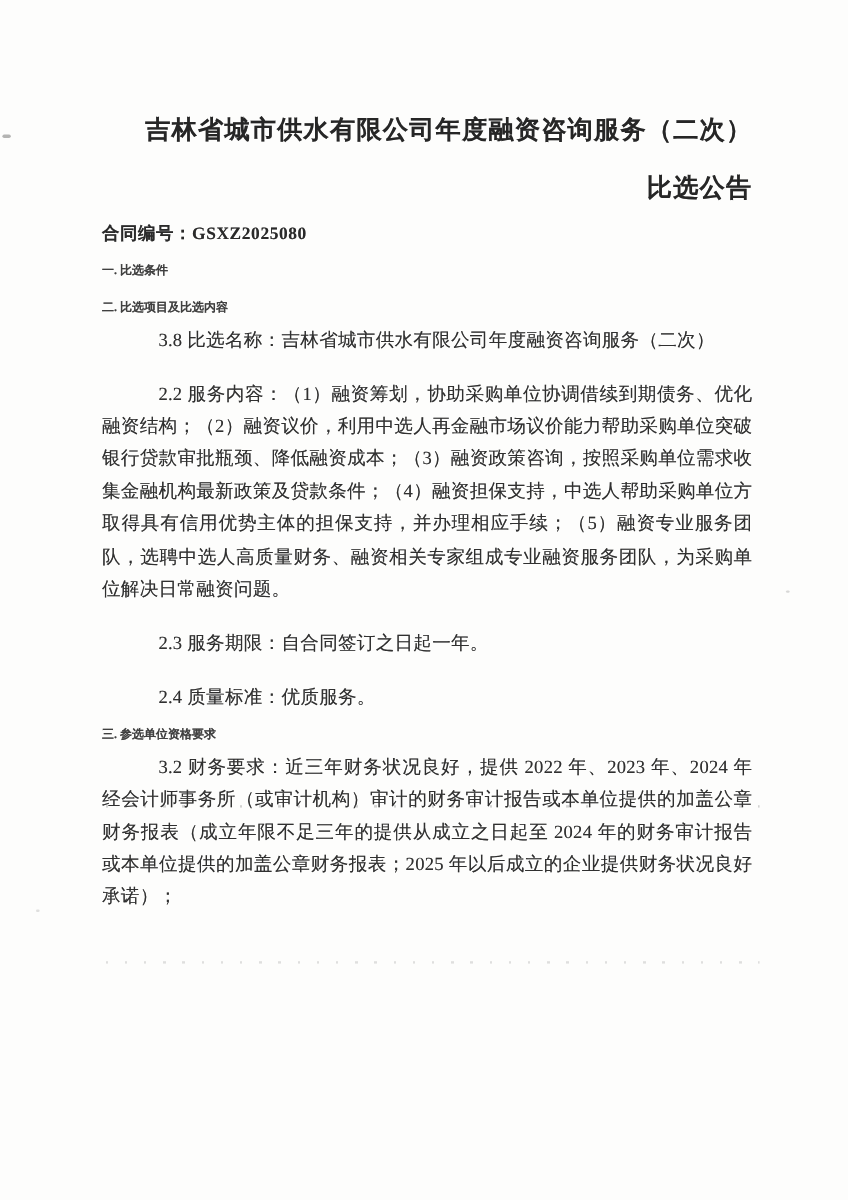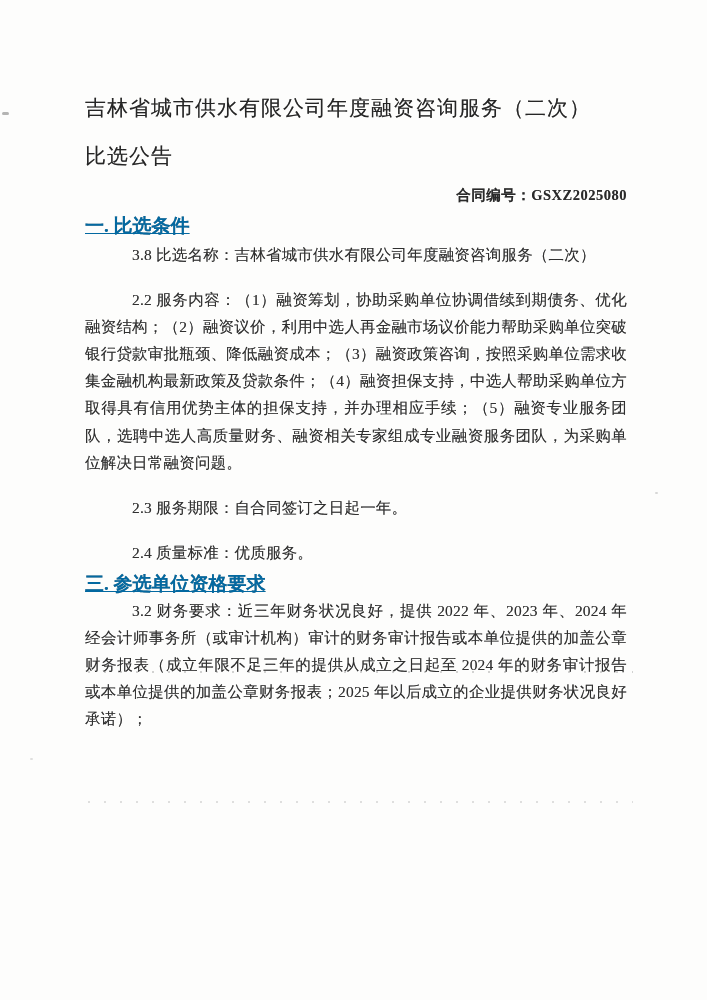--- a/index.html
+++ b/index.html
@@ -20,41 +20,40 @@
   }
   .content {
     position: absolute;
     left: 85px;
     top: 84px;
     width: 542px;
   }
   .doc-title {
     font-size: 21px;
     line-height: 48px;
-    font-weight: 400;
-    text-align: left;
+    font-weight: 700;
+    text-align: right;
     letter-spacing: 1px;
     color: #262626;
   }
   .contract {
     font-size: 14.5px;
     line-height: 26px;
     font-weight: 700;
-    text-align: right;
+    text-align: left;
     letter-spacing: 0.5px;
     color: #2a2a2a;
     margin-top: 2px;
   }
   .sec-heading {
-    font-size: 19px;
+    font-size: 10px;
     line-height: 27px;
     font-weight: 700;
-    color: #0369a1;
+    color: #404040;
     margin-top: 4px;
-    text-decoration: underline;
   }
   .para {
     margin: 0;
     padding: 0;
     font-size: 15.5px;
     line-height: 27.1px;
     text-indent: 47px;
     text-align: justify;
     text-justify: inter-ideograph;
     letter-spacing: 0.2px;
@@ -90,20 +89,21 @@
       <div>比选公告</div>
     </div>
 
     <div class="contract">合同编号：GSXZ2025080</div>
 
     <div class="sec">
       <div class="sec-heading">一. 比选条件</div>
     </div>
 
     <div class="sec">
+      <div class="sec-heading">二. 比选项目及比选内容</div>
       <p class="para">3.8 比选名称：吉林省城市供水有限公司年度融资咨询服务（二次）</p>
       <p class="para">2.2 服务内容：（1）融资筹划，协助采购单位协调借续到期债务、优化融资结构；（2）融资议价，利用中选人再金融市场议价能力帮助采购单位突破银行贷款审批瓶颈、降低融资成本；（3）融资政策咨询，按照采购单位需求收集金融机构最新政策及贷款条件；（4）融资担保支持，中选人帮助采购单位方取得具有信用优势主体的担保支持，并办理相应手续；（5）融资专业服务团队，选聘中选人高质量财务、融资相关专家组成专业融资服务团队，为采购单位解决日常融资问题。</p>
       <p class="para">2.3 服务期限：自合同签订之日起一年。</p>
       <p class="para">2.4 质量标准：优质服务。</p>
     </div>
 
     <div class="sec">
       <div class="sec-heading">三. 参选单位资格要求</div>
       <p class="para">3.2 财务要求：近三年财务状况良好，提供 2022 年、2023 年、2024 年经会计师事务所（或审计机构）审计的财务审计报告或本单位提供的加盖公章财务报表（成立年限不足三年的提供从成立之日起至 2024 年的财务审计报告或本单位提供的加盖公章财务报表；2025 年以后成立的企业提供财务状况良好承诺）；</p>
     </div>

